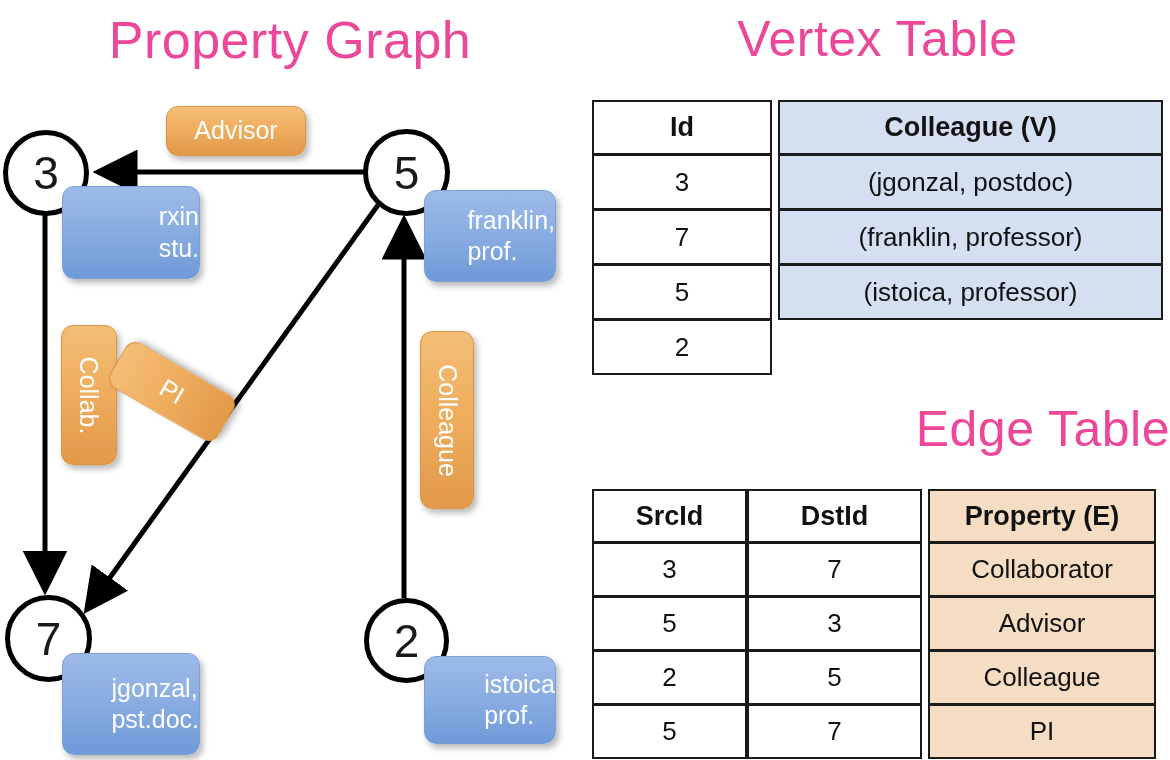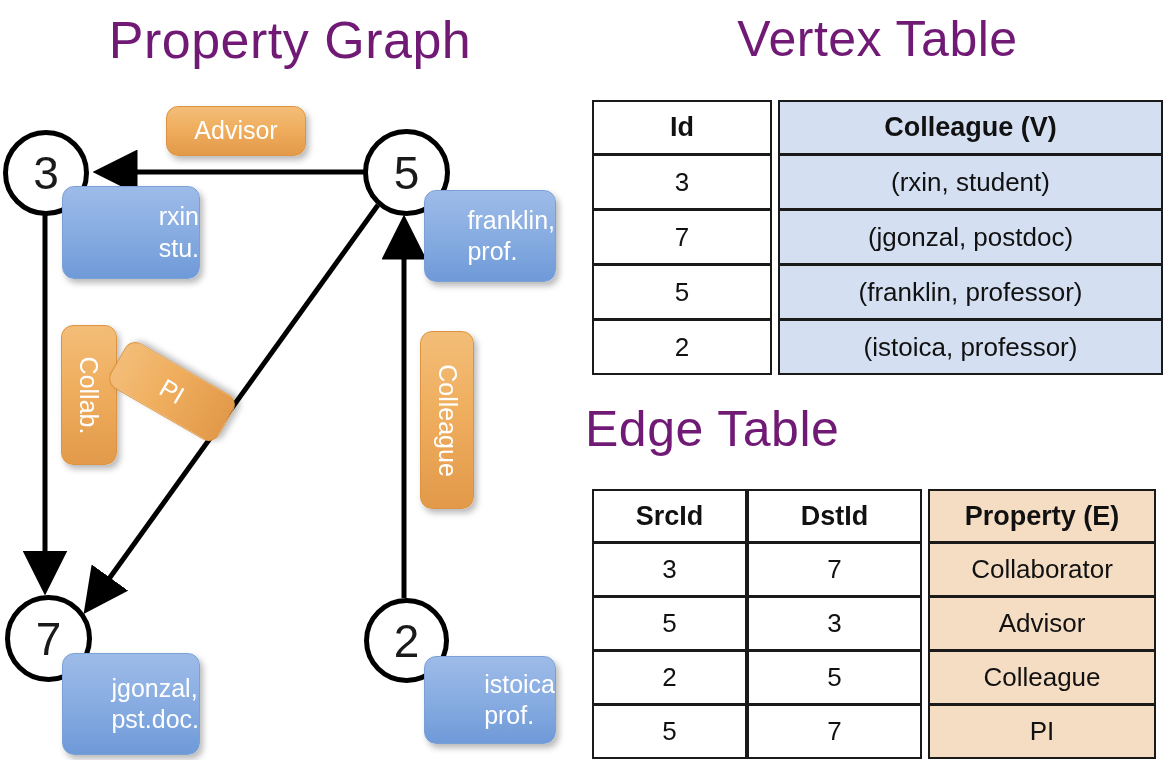--- a/index.html
+++ b/index.html
@@ -13,27 +13,27 @@
     position: relative;
     overflow: hidden;
     font-family: "Liberation Sans", sans-serif;
     color: #000;
   }
 
   
   .title {
     position: absolute;
     font-weight: 400;
-    color: #701a75;
+    color: #ec4899;
     white-space: nowrap;
     letter-spacing: 0.5px;
   }
   #graph-title  { left: 0;   top: 10px;  width: 580px; text-align: center; font-size: 52px; }
   #vertex-title { left: 585px; top: 10px; width: 585px; text-align: center; font-size: 50px; }
-  #edge-title   { left: 585px; top: 400px; width: 585px; text-align: left; font-size: 50px; }
+  #edge-title   { left: 585px; top: 400px; width: 585px; text-align: right; font-size: 50px; }
 
   
   #graph-panel {
     position: absolute;
     left: 0; top: 0;
     width: 585px; height: 760px;
   }
   #graph-svg { position: absolute; left: 0; top: 0; }
 
   .node-circle {
@@ -212,21 +212,20 @@
     <div class="cell">3</div>
     <div class="cell">7</div>
     <div class="cell">5</div>
     <div class="cell">2</div>
   </div>
 
   <div class="gap"></div>
 
   <div class="col c-prop">
     <div class="cell hdr fill-blue">Colleague (V)</div>
-    <div class="cell fill-blue">(rxin, student)</div>
     <div class="cell fill-blue">(jgonzal, postdoc)</div>
     <div class="cell fill-blue">(franklin, professor)</div>
     <div class="cell fill-blue">(istoica, professor)</div>
   </div>
 </div>
 
 <div class="title" id="edge-title">Edge Table</div>
 
 <div class="tbl" id="edge-table">
   <div class="col c-src">

